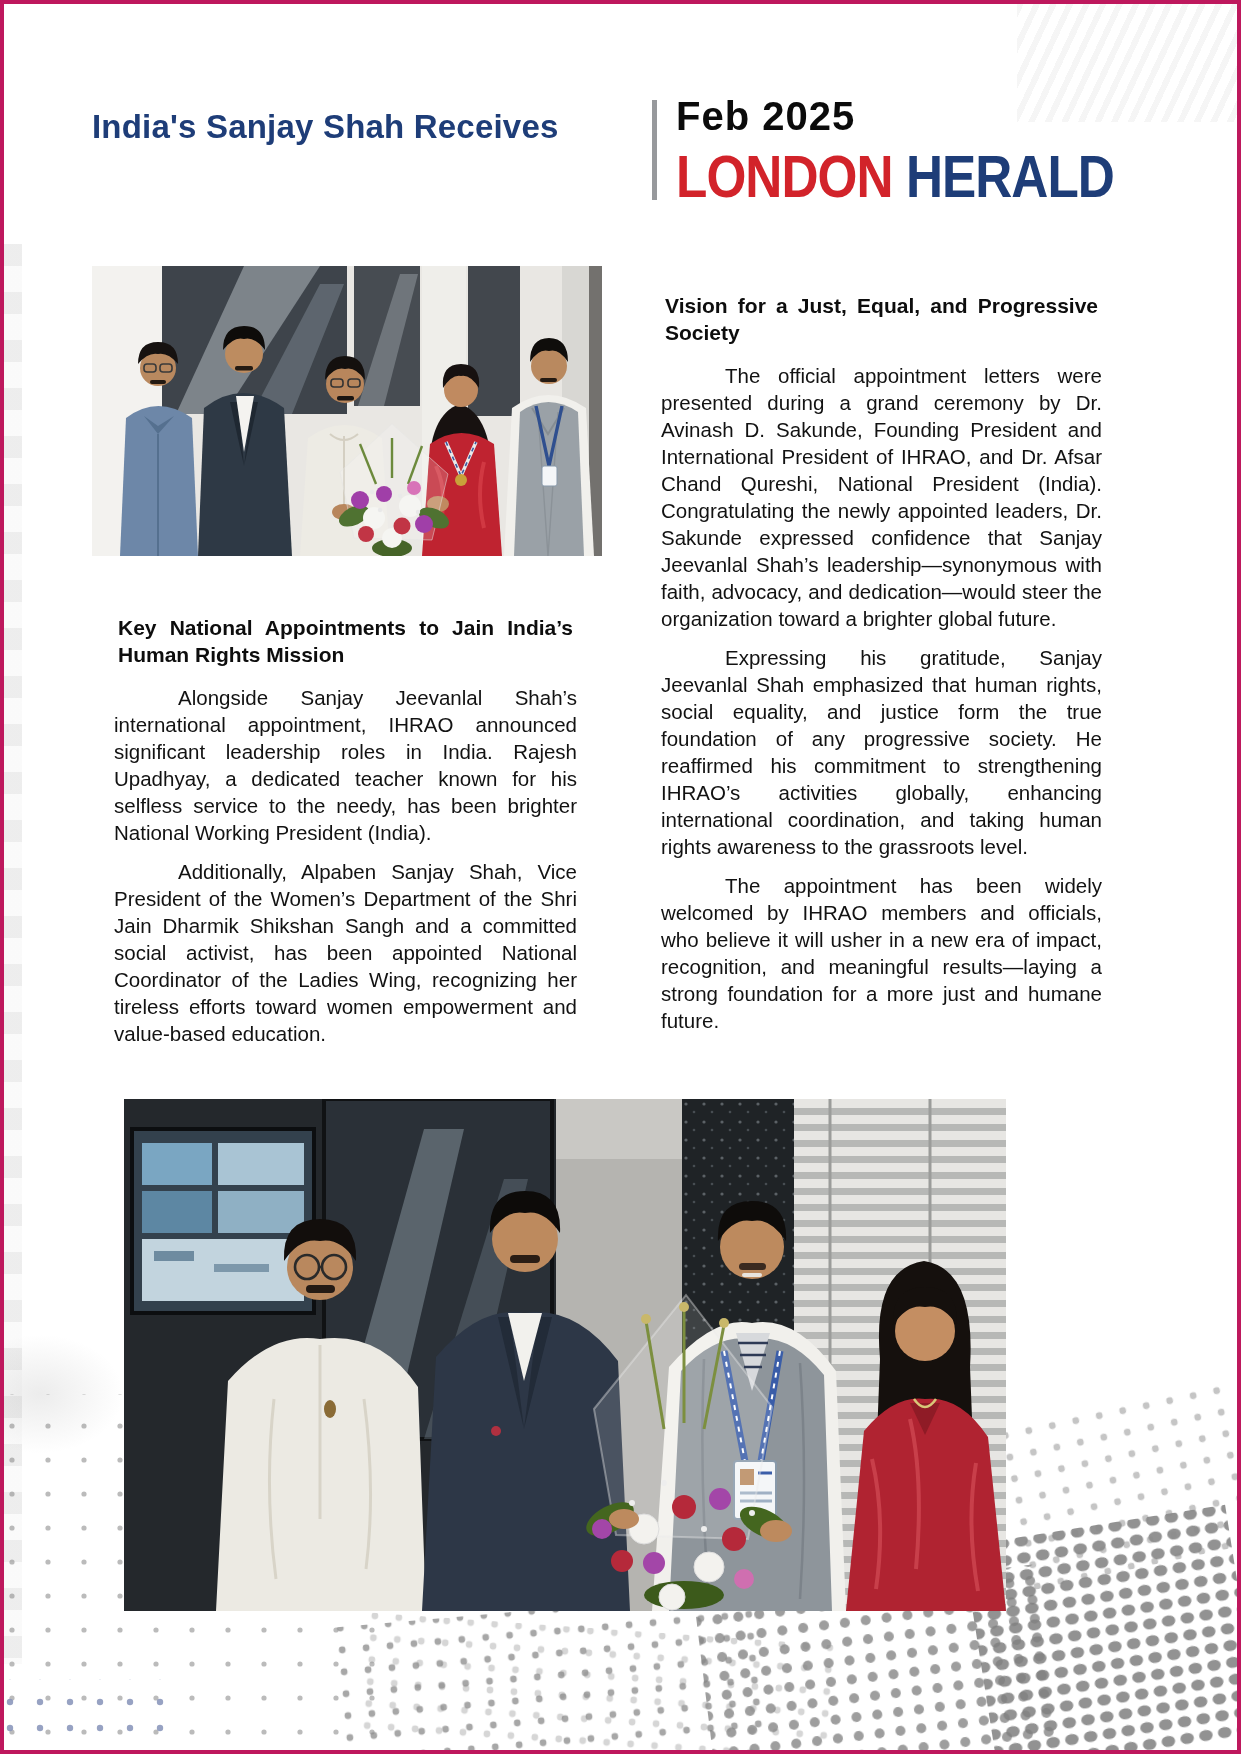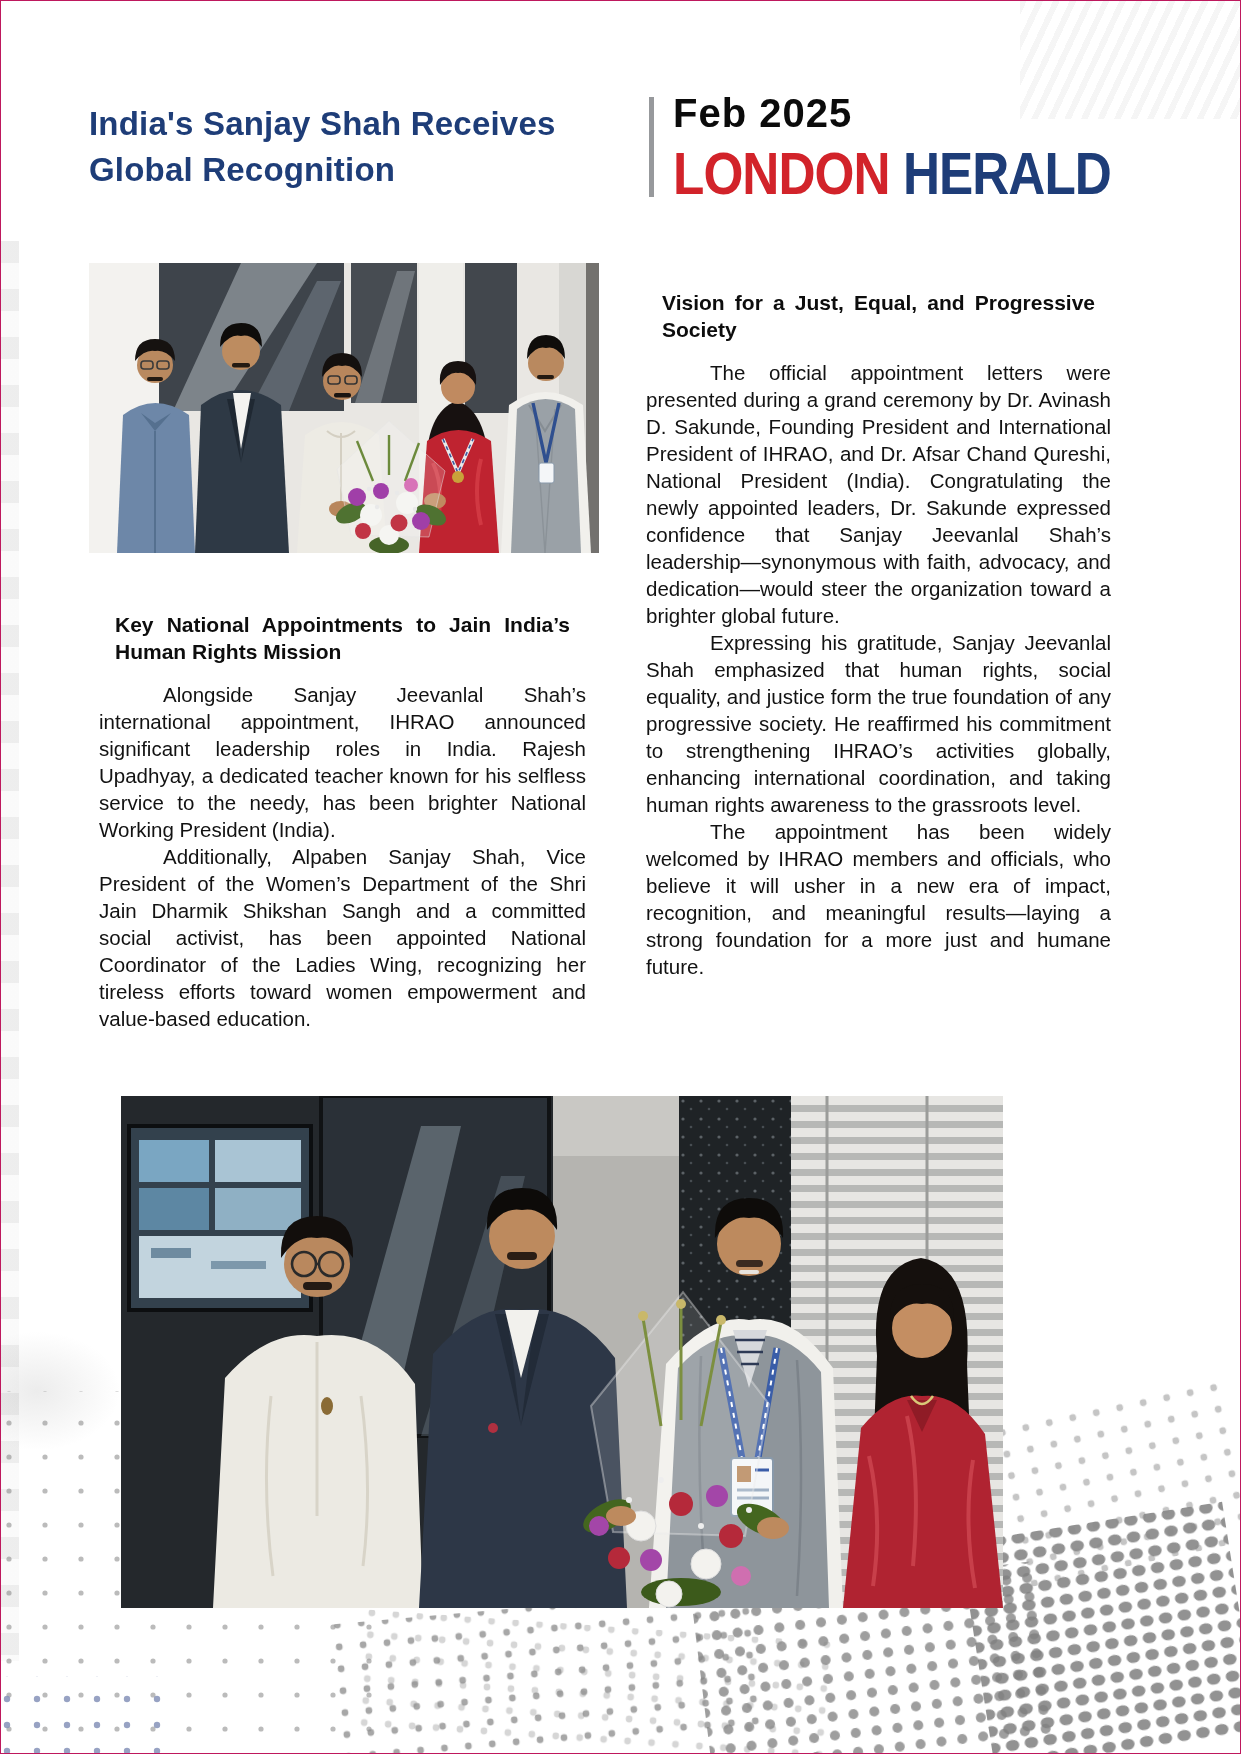--- a/index.html
+++ b/index.html
@@ -1,18 +1,18 @@
 <!DOCTYPE html>
 <html><head>
 <meta charset="utf-8">
 <style>
   html,body{margin:0;padding:0;background:#ffffff;}
   .page{
     position:relative;width:1241px;height:1754px;background:#ffffff;
-    border:1px solid #be185d;box-sizing:border-box;overflow:hidden;
+    border:4px solid #be185d;box-sizing:border-box;overflow:hidden;
     font-family:"Liberation Sans", sans-serif;color:#121212;
   }
   
   .article-title{
     position:absolute;left:88px;top:100px;width:540px;
     font-size:33px;line-height:46px;font-weight:bold;color:#1e3d78;letter-spacing:.2px;
   }
   .issue-date{
     position:absolute;left:672px;top:90px;
     font-size:40px;font-weight:bold;color:#0b0b0b;letter-spacing:1px;
@@ -23,21 +23,21 @@
     transform:scale(.95,1.1);transform-origin:left top;
   }
   .masthead .w1{color:#d2232a;margin-right:14px;}
   .masthead .w2{color:#1e3d78;}
   .header-divider{
     position:absolute;left:648px;top:96px;width:5px;height:100px;background:#97999c;
   }
   
   .col{position:absolute;text-align:justify;font-size:20.5px;line-height:27px;}
   .col h3{margin:16px;font-size:21px;line-height:27px;font-weight:bold;color:#0d0d0d;text-align:justify;}
-  .col p{margin:0;text-indent:64px;}
+  .col p{margin:12px;text-indent:64px;}
   .col-left{left:98px;top:594px;width:487px;}
   .col-right{left:645px;top:272px;width:465px;}
   
   .photo{position:absolute;z-index:2;display:block;}
   .photo-top{left:88px;top:262px;width:510px;height:290px;}
   .photo-bottom{left:120px;top:1095px;width:882px;height:512px;}
   .photo svg{display:block;width:100%;height:100%;}
   
   .halftone{position:absolute;left:0;top:1380px;width:1241px;height:374px;z-index:1;}
   .left-edge-tex{
@@ -58,21 +58,20 @@
 <body>
 
 <div class="page">
 
   <div class="left-edge-tex"></div>
   <div class="corner-tex"></div>
   <div class="smudge"></div>
 
   <div class="article-title">
     <div>India's Sanjay Shah Receives</div>
-    <div>Global Recognition</div>
   </div>
   <div class="header-divider"></div>
   <div class="issue-date">Feb 2025</div>
   <div class="masthead">
     <span class="w1">LONDON</span><span class="w2">HERALD</span>
   </div>
 
   <div class="photo photo-top">
     <svg viewBox="0 0 510 290" preserveAspectRatio="none">
       <rect width="510" height="290" fill="#e9e7e3"></rect>

